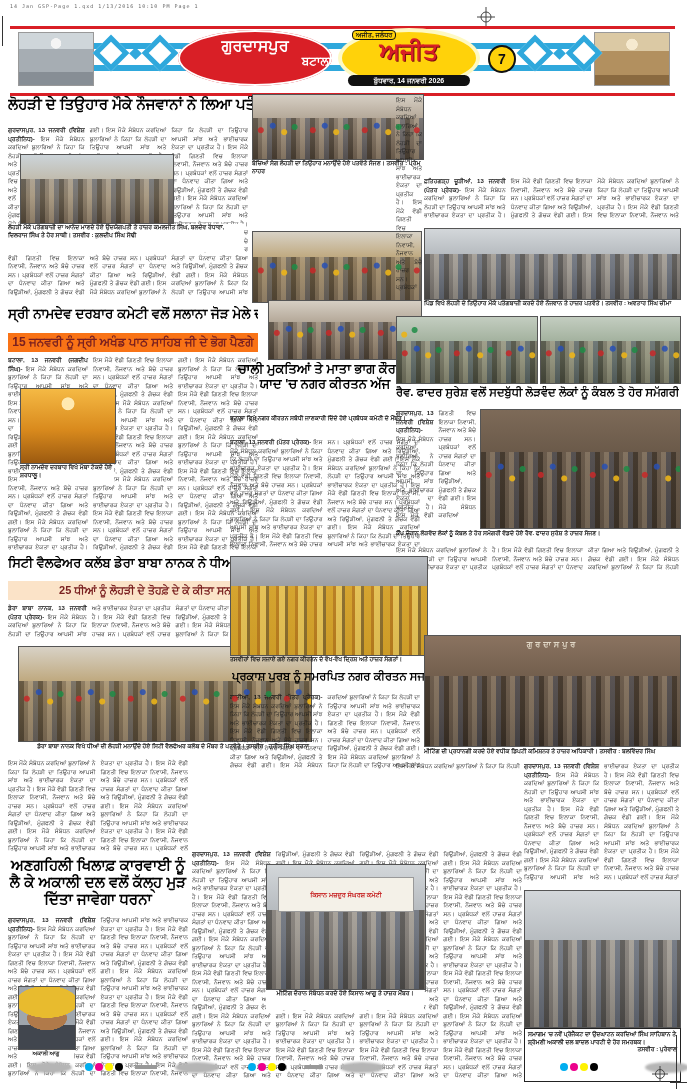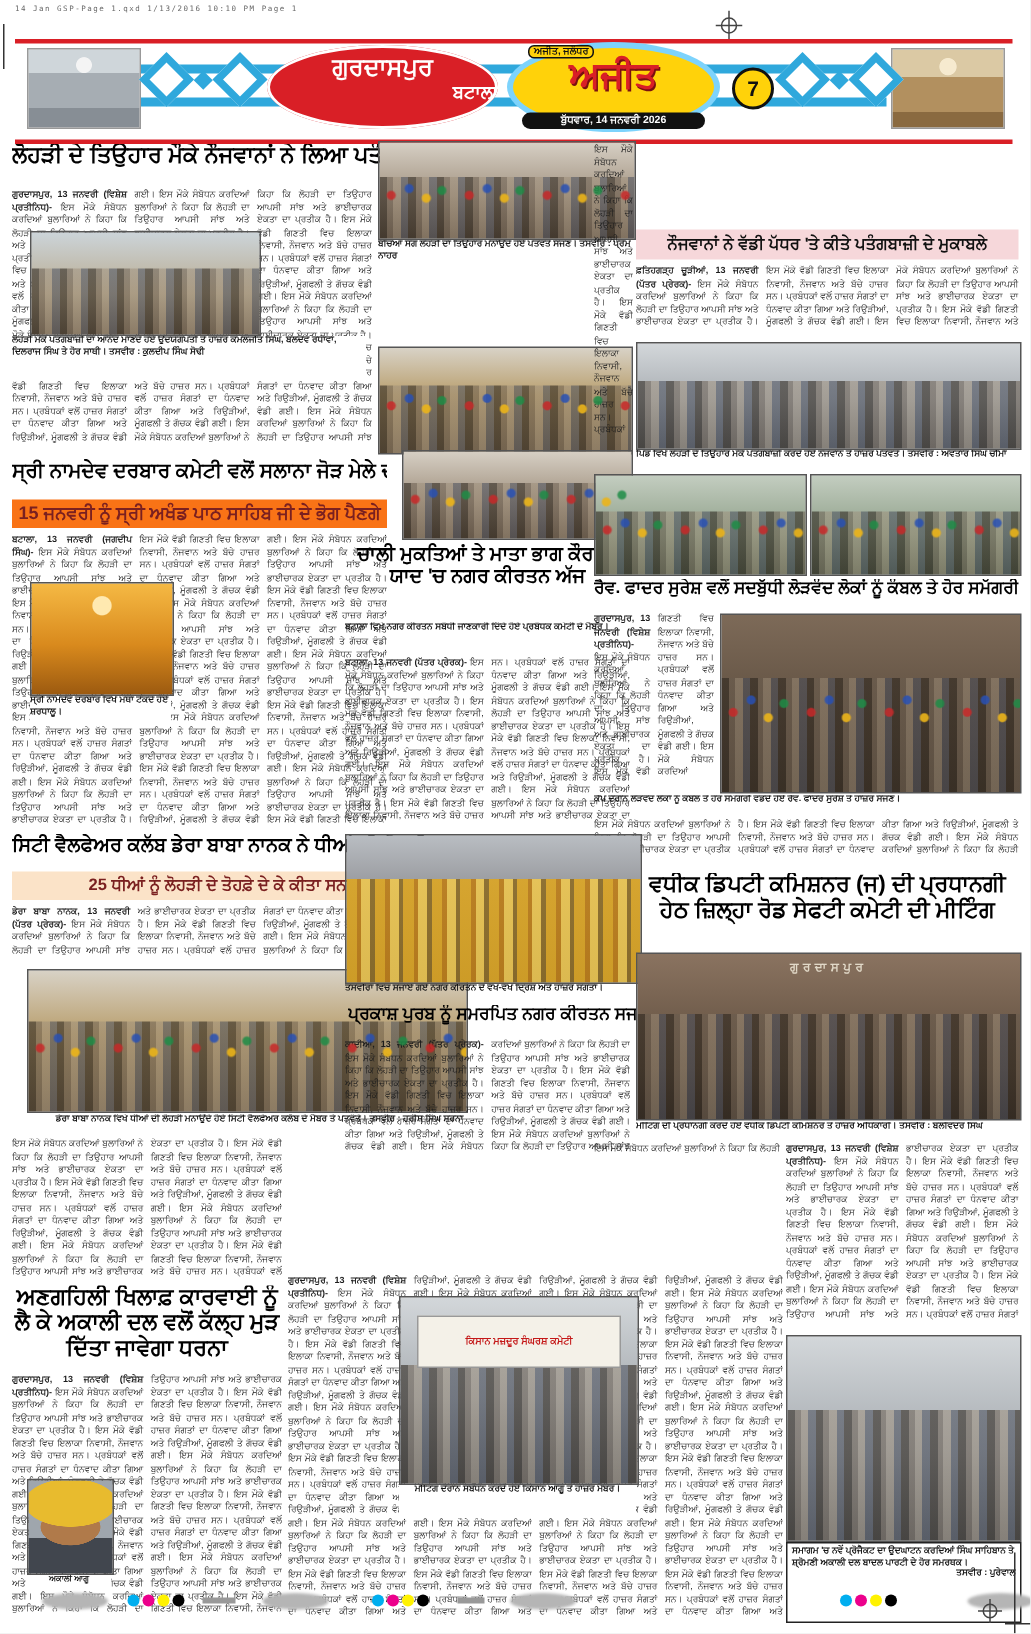--- a/index.html
+++ b/index.html
@@ -7,21 +7,21 @@
   .abs{position:absolute;}
   .slug{font-family:"DejaVu Sans Mono",monospace;font-size:5px;color:#666;letter-spacing:1px;white-space:nowrap;}
   
   #masthead{left:10px;top:26px;width:665px;height:64px;border-top:3px solid #d91f26;border-bottom:3px solid #d91f26;background:#fff;}
   .mh-bar{position:absolute;background:#2fa8dc;height:6px;left:84px;right:84px;z-index:0;}
   .dgroup{position:absolute;display:flex;gap:7px;align-items:center;z-index:1;}
   .dia{width:16px;height:16px;border:5px solid #2fa8dc;transform:rotate(45deg);background:#fff;}
   .dia-s{width:9px;height:9px;background:#2fa8dc;transform:rotate(45deg);}
   .region-oval{position:absolute;left:168px;top:1px;width:154px;height:56px;background:#d91f26;border-radius:50%;color:#fff;font-weight:bold;text-align:center;z-index:2;box-shadow:0 0 0 2px #fff inset;}
   .region-oval div{line-height:1.05;}
-  .ajit-oval{position:absolute;left:328px;top:-1px;width:142px;height:60px;background:#7dd3fc;border-radius:50%;z-index:2;}
+  .ajit-oval{position:absolute;left:328px;top:-1px;width:142px;height:60px;background:#fef9c3;border-radius:50%;z-index:2;}
   .ajit-inner{position:absolute;inset:4px;background:#ffd20a;border-radius:50%;overflow:hidden;}
   .ajit-tab{position:absolute;left:14px;top:2px;background:#ffd20a;border:1px solid #111;border-radius:4px;font-size:6.5px;font-weight:bold;color:#111;padding:0 3px;z-index:3;white-space:nowrap;}
   .ajit-name{position:absolute;left:0;right:0;top:9px;text-align:center;font-size:24px;font-weight:bold;color:#d91f26;text-shadow:1px 1px 0 #7a1010;z-index:3;}
   .ajit-date{position:absolute;left:10px;right:10px;bottom:2px;background:#111;border-radius:7px;color:#fff;font-size:7px;font-weight:bold;text-align:center;line-height:1.6;z-index:4;white-space:nowrap;overflow:hidden;}
   .page-circle{position:absolute;left:478px;top:16px;width:24px;height:24px;background:#ffd20a;border:2px solid #111;border-radius:50%;text-align:center;font-weight:bold;font-size:14px;line-height:24px;color:#111;z-index:2;}
   
   .ph{position:absolute;overflow:hidden;border:1px solid #555;background:#b9b2a6;}
   .crowd::after{content:"";position:absolute;left:0;right:0;bottom:0;top:36%;background:repeating-linear-gradient(90deg,rgba(45,38,30,.6) 0 5px,rgba(105,92,78,.55) 5px 9px,rgba(155,140,120,.5) 9px 14px,rgba(70,75,88,.55) 14px 19px);}
   .spots::before{content:"";position:absolute;inset:0;z-index:1;background:radial-gradient(circle at 15% 55%,rgba(200,40,40,.85) 2.5px,transparent 3.5px),radial-gradient(circle at 38% 48%,rgba(40,80,180,.85) 2.5px,transparent 3.5px),radial-gradient(circle at 60% 58%,rgba(235,180,25,.9) 2.5px,transparent 3.5px),radial-gradient(circle at 80% 50%,rgba(30,140,70,.85) 2.5px,transparent 3.5px);background-size:52px 100%;}
   .sky{background:linear-gradient(180deg,#ccd4d9,#b9ab90 60%,#7a6a55);}
@@ -103,21 +103,20 @@
 
   <div class="abs headline hl1" style="left:8px;top:96px;width:330px;height:25px;font-size:15px;">ਲੋਹੜੀ ਦੇ ਤਿਉਹਾਰ ਮੌਕੇ ਨੌਜਵਾਨਾਂ ਨੇ ਲਿਆ ਪਤੰਗਬਾਜ਼ੀ ਦਾ ਅਨੰਦ</div>
   <div class="abs cols" style="left:8px;top:126px;width:240px;height:176px;column-count:3;"><b class="dl">ਗੁਰਦਾਸਪੁਰ, 13 ਜਨਵਰੀ (ਵਿਸ਼ੇਸ਼ ਪ੍ਰਤੀਨਿਧ)-</b> <span>ਇਸ ਮੌਕੇ ਸੰਬੋਧਨ ਕਰਦਿਆਂ ਬੁਲਾਰਿਆਂ ਨੇ ਕਿਹਾ ਕਿ ਲੋਹੜੀ ਦਾ ਤਿਉਹਾਰ ਆਪਸੀ ਸਾਂਝ ਅਤੇ ਭਾਈਚਾਰਕ ਏਕਤਾ ਦਾ ਪ੍ਰਤੀਕ ਹੈ। ਇਸ ਮੌਕੇ ਵੱਡੀ ਗਿਣਤੀ ਵਿਚ ਇਲਾਕਾ ਨਿਵਾਸੀ, ਨੌਜਵਾਨ ਅਤੇ ਬੱਚੇ ਹਾਜ਼ਰ ਸਨ। ਪ੍ਰਬੰਧਕਾਂ ਵਲੋਂ ਹਾਜ਼ਰ ਸੰਗਤਾਂ ਦਾ ਧੰਨਵਾਦ ਕੀਤਾ ਗਿਆ ਅਤੇ ਰਿਉੜੀਆਂ, ਮੂੰਗਫਲੀ ਤੇ ਗੱਚਕ ਵੰਡੀ ਗਈ। ਇਸ ਮੌਕੇ ਸੰਬੋਧਨ ਕਰਦਿਆਂ ਬੁਲਾਰਿਆਂ ਨੇ ਕਿਹਾ ਕਿ ਲੋਹੜੀ ਦਾ ਤਿਉਹਾਰ ਆਪਸੀ ਸਾਂਝ ਅਤੇ ਭਾਈਚਾਰਕ ਏਕਤਾ ਦਾ ਪ੍ਰਤੀਕ ਹੈ। ਇਸ ਮੌਕੇ ਵੱਡੀ ਗਿਣਤੀ ਵਿਚ ਇਲਾਕਾ ਨਿਵਾਸੀ, ਨੌਜਵਾਨ ਅਤੇ ਬੱਚੇ ਹਾਜ਼ਰ ਸਨ। ਪ੍ਰਬੰਧਕਾਂ ਵਲੋਂ ਹਾਜ਼ਰ ਸੰਗਤਾਂ ਦਾ ਧੰਨਵਾਦ ਕੀਤਾ ਗਿਆ ਅਤੇ ਰਿਉੜੀਆਂ, ਮੂੰਗਫਲੀ ਤੇ ਗੱਚਕ ਵੰਡੀ ਗਈ। ਇਸ ਮੌਕੇ ਸੰਬੋਧਨ ਕਰਦਿਆਂ ਬੁਲਾਰਿਆਂ ਨੇ ਕਿਹਾ ਕਿ ਲੋਹੜੀ ਦਾ ਤਿਉਹਾਰ ਆਪਸੀ ਸਾਂਝ ਅਤੇ ਭਾਈਚਾਰਕ ਏਕਤਾ ਦਾ ਪ੍ਰਤੀਕ ਹੈ। ਇਸ ਮੌਕੇ ਵੱਡੀ ਗਿਣਤੀ ਵਿਚ ਇਲਾਕਾ ਨਿਵਾਸੀ, ਨੌਜਵਾਨ ਅਤੇ ਬੱਚੇ ਹਾਜ਼ਰ ਸਨ। ਪ੍ਰਬੰਧਕਾਂ ਵਲੋਂ ਹਾਜ਼ਰ ਸੰਗਤਾਂ ਦਾ ਧੰਨਵਾਦ ਕੀਤਾ ਗਿਆ ਅਤੇ ਰਿਉੜੀਆਂ, ਮੂੰਗਫਲੀ ਤੇ ਗੱਚਕ ਵੰਡੀ ਗਈ। ਇਸ ਮੌਕੇ ਸੰਬੋਧਨ ਕਰਦਿਆਂ ਬੁਲਾਰਿਆਂ ਨੇ ਕਿਹਾ ਕਿ ਲੋਹੜੀ ਦਾ ਤਿਉਹਾਰ ਆਪਸੀ ਸਾਂਝ ਅਤੇ ਭਾਈਚਾਰਕ ਏਕਤਾ ਦਾ ਪ੍ਰਤੀਕ ਹੈ। ਇਸ ਮੌਕੇ ਵੱਡੀ ਗਿਣਤੀ ਵਿਚ ਇਲਾਕਾ ਨਿਵਾਸੀ, ਨੌਜਵਾਨ ਅਤੇ ਬੱਚੇ ਹਾਜ਼ਰ ਸਨ। ਪ੍ਰਬੰਧਕਾਂ ਵਲੋਂ ਹਾਜ਼ਰ ਸੰਗਤਾਂ ਦਾ ਧੰਨਵਾਦ ਕੀਤਾ ਗਿਆ ਅਤੇ ਰਿਉੜੀਆਂ, ਮੂੰਗਫਲੀ ਤੇ ਗੱਚਕ ਵੰਡੀ ਗਈ। ਇਸ ਮੌਕੇ ਸੰਬੋਧਨ ਕਰਦਿਆਂ ਬੁਲਾਰਿਆਂ ਨੇ ਕਿਹਾ ਕਿ ਲੋਹੜੀ ਦਾ ਤਿਉਹਾਰ ਆਪਸੀ ਸਾਂਝ ਅਤੇ ਭਾਈਚਾਰਕ ਏਕਤਾ ਦਾ ਪ੍ਰਤੀਕ ਹੈ। ਇਸ ਮੌਕੇ ਵੱਡੀ ਗਿਣਤੀ ਵਿਚ ਇਲਾਕਾ ਨਿਵਾਸੀ, ਨੌਜਵਾਨ ਅਤੇ ਬੱਚੇ ਹਾਜ਼ਰ ਸਨ। ਪ੍ਰਬੰਧਕਾਂ ਵਲੋਂ ਹਾਜ਼ਰ ਸੰਗਤਾਂ ਦਾ ਧੰਨਵਾਦ ਕੀਤਾ ਗਿਆ ਅਤੇ ਰਿਉੜੀਆਂ, ਮੂੰਗਫਲੀ ਤੇ ਗੱਚਕ ਵੰਡੀ ਗਈ। ਇਸ ਮੌਕੇ ਸੰਬੋਧਨ ਕਰਦਿਆਂ ਬੁਲਾਰਿਆਂ ਨੇ ਕਿਹਾ ਕਿ ਲੋਹੜੀ ਦਾ ਤਿਉਹਾਰ ਆਪਸੀ ਸਾਂਝ ਅਤੇ ਭਾਈਚਾਰਕ ਏਕਤਾ ਦਾ ਪ੍ਰਤੀਕ ਹੈ। ਇਸ ਮੌਕੇ ਵੱਡੀ ਗਿਣਤੀ ਵਿਚ ਇਲਾਕਾ ਨਿਵਾਸੀ, ਨੌਜਵਾਨ ਅਤੇ ਬੱਚੇ ਹਾਜ਼ਰ ਸਨ। ਪ੍ਰਬੰਧਕਾਂ ਵਲੋਂ ਹਾਜ਼ਰ ਸੰਗਤਾਂ ਦਾ ਧੰਨਵਾਦ ਕੀਤਾ ਗਿਆ ਅਤੇ ਰਿਉੜੀਆਂ, ਮੂੰਗਫਲੀ ਤੇ ਗੱਚਕ ਵੰਡੀ ਗਈ। ਇਸ ਮੌਕੇ ਸੰਬੋਧਨ ਕਰਦਿਆਂ ਬੁਲਾਰਿਆਂ ਨੇ ਕਿਹਾ ਕਿ ਲੋਹੜੀ ਦਾ ਤਿਉਹਾਰ ਆਪਸੀ ਸਾਂਝ ਅਤੇ ਭਾਈਚਾਰਕ ਏਕਤਾ ਦਾ ਪ੍ਰਤੀਕ ਹੈ। ਇਸ ਮੌਕੇ ਵੱਡੀ ਗਿਣਤੀ ਵਿਚ ਇਲਾਕਾ ਨਿਵਾਸੀ, ਨੌਜਵਾਨ ਅਤੇ ਬੱਚੇ ਹਾਜ਼ਰ ਸਨ। ਪ੍ਰਬੰਧਕਾਂ ਵਲੋਂ ਹਾਜ਼ਰ ਸੰਗਤਾਂ ਦਾ ਧੰਨਵਾਦ ਕੀਤਾ ਗਿਆ ਅਤੇ ਰਿਉੜੀਆਂ, ਮੂੰਗਫਲੀ ਤੇ ਗੱਚਕ ਵੰਡੀ ਗਈ। </span></div>
   <div class="ph sky crowd" style="left:20px;top:154px;width:152px;height:68px;"></div>
   <div class="abs cap mask" style="left:8px;top:224px;width:236px;height:28px;"><span>ਲੋਹੜੀ ਮੌਕੇ ਪਤੰਗਬਾਜ਼ੀ ਦਾ ਆਨੰਦ ਮਾਣਦੇ ਹੋਏ ਉਦਯੋਗਪਤੀ ਤੇ ਹਾਜ਼ਰ ਕਮਲਜੀਤ ਸਿੰਘ, ਬਲਦੇਵ ਰੰਧਾਵਾ, ਦਿਲਰਾਜ ਸਿੰਘ ਤੇ ਹੋਰ ਸਾਥੀ।</span> <span class="credit">ਤਸਵੀਰ : ਕੁਲਦੀਪ ਸਿੰਘ ਸੋਢੀ</span></div>
 
   <div class="ph colorful spots crowd" style="left:252px;top:94px;width:170px;height:64px;"></div>
   <div class="abs cap" style="left:252px;top:160px;width:170px;height:18px;"><span>ਬੱਚਿਆਂ ਸੰਗ ਲੋਹੜੀ ਦਾ ਤਿਉਹਾਰ ਮਨਾਉਂਦੇ ਹੋਏ ਪਤਵੰਤੇ ਸੱਜਣ।</span> <span class="credit">ਤਸਵੀਰ : ਪ੍ਰੇਮ ਨਾਹਰ</span></div>
   <div class="ph stage spots crowd" style="left:252px;top:231px;width:168px;height:70px;"></div>
 
-  <div class="abs sub" style="left:424px;top:153px;width:255px;height:20px;font-size:11px;line-height:20px;background:#f6d7da;color:#111;">ਨੌਜਵਾਨਾਂ ਨੇ ਵੱਡੀ ਪੱਧਰ 'ਤੇ ਕੀਤੇ ਪਤੰਗਬਾਜ਼ੀ ਦੇ ਮੁਕਾਬਲੇ</div>
   <div class="abs cols" style="left:424px;top:177px;width:255px;height:48px;column-count:3;"><b class="dl">ਫ਼ਤਿਹਗੜ੍ਹ ਚੂੜੀਆਂ, 13 ਜਨਵਰੀ (ਪੱਤਰ ਪ੍ਰੇਰਕ)-</b> <span>ਇਸ ਮੌਕੇ ਸੰਬੋਧਨ ਕਰਦਿਆਂ ਬੁਲਾਰਿਆਂ ਨੇ ਕਿਹਾ ਕਿ ਲੋਹੜੀ ਦਾ ਤਿਉਹਾਰ ਆਪਸੀ ਸਾਂਝ ਅਤੇ ਭਾਈਚਾਰਕ ਏਕਤਾ ਦਾ ਪ੍ਰਤੀਕ ਹੈ। ਇਸ ਮੌਕੇ ਵੱਡੀ ਗਿਣਤੀ ਵਿਚ ਇਲਾਕਾ ਨਿਵਾਸੀ, ਨੌਜਵਾਨ ਅਤੇ ਬੱਚੇ ਹਾਜ਼ਰ ਸਨ। ਪ੍ਰਬੰਧਕਾਂ ਵਲੋਂ ਹਾਜ਼ਰ ਸੰਗਤਾਂ ਦਾ ਧੰਨਵਾਦ ਕੀਤਾ ਗਿਆ ਅਤੇ ਰਿਉੜੀਆਂ, ਮੂੰਗਫਲੀ ਤੇ ਗੱਚਕ ਵੰਡੀ ਗਈ। ਇਸ ਮੌਕੇ ਸੰਬੋਧਨ ਕਰਦਿਆਂ ਬੁਲਾਰਿਆਂ ਨੇ ਕਿਹਾ ਕਿ ਲੋਹੜੀ ਦਾ ਤਿਉਹਾਰ ਆਪਸੀ ਸਾਂਝ ਅਤੇ ਭਾਈਚਾਰਕ ਏਕਤਾ ਦਾ ਪ੍ਰਤੀਕ ਹੈ। ਇਸ ਮੌਕੇ ਵੱਡੀ ਗਿਣਤੀ ਵਿਚ ਇਲਾਕਾ ਨਿਵਾਸੀ, ਨੌਜਵਾਨ ਅਤੇ ਬੱਚੇ ਹਾਜ਼ਰ ਸਨ। ਪ੍ਰਬੰਧਕਾਂ ਵਲੋਂ ਹਾਜ਼ਰ ਸੰਗਤਾਂ ਦਾ ਧੰਨਵਾਦ ਕੀਤਾ ਗਿਆ ਅਤੇ ਰਿਉੜੀਆਂ, ਮੂੰਗਫਲੀ ਤੇ ਗੱਚਕ ਵੰਡੀ ਗਈ। ਇਸ ਮੌਕੇ ਸੰਬੋਧਨ ਕਰਦਿਆਂ ਬੁਲਾਰਿਆਂ ਨੇ ਕਿਹਾ ਕਿ ਲੋਹੜੀ ਦਾ ਤਿਉਹਾਰ ਆਪਸੀ ਸਾਂਝ ਅਤੇ ਭਾਈਚਾਰਕ ਏਕਤਾ ਦਾ ਪ੍ਰਤੀਕ ਹੈ। ਇਸ ਮੌਕੇ ਵੱਡੀ ਗਿਣਤੀ ਵਿਚ ਇਲਾਕਾ ਨਿਵਾਸੀ, ਨੌਜਵਾਨ ਅਤੇ ਬੱਚੇ ਹਾਜ਼ਰ ਸਨ। ਪ੍ਰਬੰਧਕਾਂ ਵਲੋਂ ਹਾਜ਼ਰ ਸੰਗਤਾਂ ਦਾ ਧੰਨਵਾਦ ਕੀਤਾ ਗਿਆ ਅਤੇ ਰਿਉੜੀਆਂ, ਮੂੰਗਫਲੀ ਤੇ ਗੱਚਕ ਵੰਡੀ ਗਈ। </span></div>
   <div class="abs cols" style="left:396px;top:96px;width:26px;height:200px;column-count:1;"><span>ਇਸ ਮੌਕੇ ਸੰਬੋਧਨ ਕਰਦਿਆਂ ਬੁਲਾਰਿਆਂ ਨੇ ਕਿਹਾ ਕਿ ਲੋਹੜੀ ਦਾ ਤਿਉਹਾਰ ਆਪਸੀ ਸਾਂਝ ਅਤੇ ਭਾਈਚਾਰਕ ਏਕਤਾ ਦਾ ਪ੍ਰਤੀਕ ਹੈ। ਇਸ ਮੌਕੇ ਵੱਡੀ ਗਿਣਤੀ ਵਿਚ ਇਲਾਕਾ ਨਿਵਾਸੀ, ਨੌਜਵਾਨ ਅਤੇ ਬੱਚੇ ਹਾਜ਼ਰ ਸਨ। ਪ੍ਰਬੰਧਕਾਂ ਵਲੋਂ ਹਾਜ਼ਰ ਸੰਗਤਾਂ ਦਾ ਧੰਨਵਾਦ ਕੀਤਾ ਗਿਆ ਅਤੇ ਰਿਉੜੀਆਂ, ਮੂੰਗਫਲੀ ਤੇ ਗੱਚਕ ਵੰਡੀ ਗਈ। ਇਸ ਮੌਕੇ ਸੰਬੋਧਨ ਕਰਦਿਆਂ ਬੁਲਾਰਿਆਂ ਨੇ ਕਿਹਾ ਕਿ ਲੋਹੜੀ ਦਾ ਤਿਉਹਾਰ ਆਪਸੀ ਸਾਂਝ ਅਤੇ ਭਾਈਚਾਰਕ ਏਕਤਾ ਦਾ ਪ੍ਰਤੀਕ ਹੈ। ਇਸ ਮੌਕੇ ਵੱਡੀ ਗਿਣਤੀ ਵਿਚ ਇਲਾਕਾ ਨਿਵਾਸੀ, ਨੌਜਵਾਨ ਅਤੇ ਬੱਚੇ ਹਾਜ਼ਰ ਸਨ। ਪ੍ਰਬੰਧਕਾਂ ਵਲੋਂ ਹਾਜ਼ਰ ਸੰਗਤਾਂ ਦਾ ਧੰਨਵਾਦ ਕੀਤਾ ਗਿਆ ਅਤੇ ਰਿਉੜੀਆਂ, ਮੂੰਗਫਲੀ ਤੇ ਗੱਚਕ ਵੰਡੀ ਗਈ। </span></div>
   <div class="ph graysky crowd" style="left:424px;top:228px;width:255px;height:70px;"></div>
   <div class="abs cap" style="left:424px;top:300px;width:255px;height:13px;"><span>ਪਿੰਡ ਵਿਖੇ ਲੋਹੜੀ ਦੇ ਤਿਉਹਾਰ ਮੌਕੇ ਪਤੰਗਬਾਜ਼ੀ ਕਰਦੇ ਹੋਏ ਨੌਜਵਾਨ ਤੇ ਹਾਜ਼ਰ ਪਤਵੰਤੇ।</span> <span class="credit">ਤਸਵੀਰ : ਅਵਤਾਰ ਸਿੰਘ ਚੀਮਾ</span></div>
 
   <div class="abs headline hl1" style="left:8px;top:306px;width:250px;height:24px;font-size:13.5px;">ਸ੍ਰੀ ਨਾਮਦੇਵ ਦਰਬਾਰ ਕਮੇਟੀ ਵਲੋਂ ਸਲਾਨਾ ਜੋੜ ਮੇਲੇ ਦੀ ਸ਼ੁਰੂਆਤ</div>
   <div class="abs sub" style="left:8px;top:333px;width:250px;height:19px;font-size:12px;line-height:19px;background:#f97316;color:#7a2020;">15 ਜਨਵਰੀ ਨੂੰ ਸ੍ਰੀ ਅਖੰਡ ਪਾਠ ਸਾਹਿਬ ਜੀ ਦੇ ਭੋਗ ਪੈਣਗੇ</div>
   <div class="abs cols" style="left:8px;top:356px;width:250px;height:196px;column-count:3;"><b class="dl">ਬਟਾਲਾ, 13 ਜਨਵਰੀ (ਜਗਦੀਪ ਸਿੰਘ)-</b> <span>ਇਸ ਮੌਕੇ ਸੰਬੋਧਨ ਕਰਦਿਆਂ ਬੁਲਾਰਿਆਂ ਨੇ ਕਿਹਾ ਕਿ ਲੋਹੜੀ ਦਾ ਤਿਉਹਾਰ ਆਪਸੀ ਸਾਂਝ ਅਤੇ ਭਾਈਚਾਰਕ ਏਕਤਾ ਦਾ ਪ੍ਰਤੀਕ ਹੈ। ਇਸ ਮੌਕੇ ਵੱਡੀ ਗਿਣਤੀ ਵਿਚ ਇਲਾਕਾ ਨਿਵਾਸੀ, ਨੌਜਵਾਨ ਅਤੇ ਬੱਚੇ ਹਾਜ਼ਰ ਸਨ। ਪ੍ਰਬੰਧਕਾਂ ਵਲੋਂ ਹਾਜ਼ਰ ਸੰਗਤਾਂ ਦਾ ਧੰਨਵਾਦ ਕੀਤਾ ਗਿਆ ਅਤੇ ਰਿਉੜੀਆਂ, ਮੂੰਗਫਲੀ ਤੇ ਗੱਚਕ ਵੰਡੀ ਗਈ। ਇਸ ਮੌਕੇ ਸੰਬੋਧਨ ਕਰਦਿਆਂ ਬੁਲਾਰਿਆਂ ਨੇ ਕਿਹਾ ਕਿ ਲੋਹੜੀ ਦਾ ਤਿਉਹਾਰ ਆਪਸੀ ਸਾਂਝ ਅਤੇ ਭਾਈਚਾਰਕ ਏਕਤਾ ਦਾ ਪ੍ਰਤੀਕ ਹੈ। ਇਸ ਮੌਕੇ ਵੱਡੀ ਗਿਣਤੀ ਵਿਚ ਇਲਾਕਾ ਨਿਵਾਸੀ, ਨੌਜਵਾਨ ਅਤੇ ਬੱਚੇ ਹਾਜ਼ਰ ਸਨ। ਪ੍ਰਬੰਧਕਾਂ ਵਲੋਂ ਹਾਜ਼ਰ ਸੰਗਤਾਂ ਦਾ ਧੰਨਵਾਦ ਕੀਤਾ ਗਿਆ ਅਤੇ ਰਿਉੜੀਆਂ, ਮੂੰਗਫਲੀ ਤੇ ਗੱਚਕ ਵੰਡੀ ਗਈ। ਇਸ ਮੌਕੇ ਸੰਬੋਧਨ ਕਰਦਿਆਂ ਬੁਲਾਰਿਆਂ ਨੇ ਕਿਹਾ ਕਿ ਲੋਹੜੀ ਦਾ ਤਿਉਹਾਰ ਆਪਸੀ ਸਾਂਝ ਅਤੇ ਭਾਈਚਾਰਕ ਏਕਤਾ ਦਾ ਪ੍ਰਤੀਕ ਹੈ। ਇਸ ਮੌਕੇ ਵੱਡੀ ਗਿਣਤੀ ਵਿਚ ਇਲਾਕਾ ਨਿਵਾਸੀ, ਨੌਜਵਾਨ ਅਤੇ ਬੱਚੇ ਹਾਜ਼ਰ ਸਨ। ਪ੍ਰਬੰਧਕਾਂ ਵਲੋਂ ਹਾਜ਼ਰ ਸੰਗਤਾਂ ਦਾ ਧੰਨਵਾਦ ਕੀਤਾ ਗਿਆ ਅਤੇ ਰਿਉੜੀਆਂ, ਮੂੰਗਫਲੀ ਤੇ ਗੱਚਕ ਵੰਡੀ ਗਈ। ਇਸ ਮੌਕੇ ਸੰਬੋਧਨ ਕਰਦਿਆਂ ਬੁਲਾਰਿਆਂ ਨੇ ਕਿਹਾ ਕਿ ਲੋਹੜੀ ਦਾ ਤਿਉਹਾਰ ਆਪਸੀ ਸਾਂਝ ਅਤੇ ਭਾਈਚਾਰਕ ਏਕਤਾ ਦਾ ਪ੍ਰਤੀਕ ਹੈ। ਇਸ ਮੌਕੇ ਵੱਡੀ ਗਿਣਤੀ ਵਿਚ ਇਲਾਕਾ ਨਿਵਾਸੀ, ਨੌਜਵਾਨ ਅਤੇ ਬੱਚੇ ਹਾਜ਼ਰ ਸਨ। ਪ੍ਰਬੰਧਕਾਂ ਵਲੋਂ ਹਾਜ਼ਰ ਸੰਗਤਾਂ ਦਾ ਧੰਨਵਾਦ ਕੀਤਾ ਗਿਆ ਅਤੇ ਰਿਉੜੀਆਂ, ਮੂੰਗਫਲੀ ਤੇ ਗੱਚਕ ਵੰਡੀ ਗਈ। ਇਸ ਮੌਕੇ ਸੰਬੋਧਨ ਕਰਦਿਆਂ ਬੁਲਾਰਿਆਂ ਨੇ ਕਿਹਾ ਕਿ ਲੋਹੜੀ ਦਾ ਤਿਉਹਾਰ ਆਪਸੀ ਸਾਂਝ ਅਤੇ ਭਾਈਚਾਰਕ ਏਕਤਾ ਦਾ ਪ੍ਰਤੀਕ ਹੈ। ਇਸ ਮੌਕੇ ਵੱਡੀ ਗਿਣਤੀ ਵਿਚ ਇਲਾਕਾ ਨਿਵਾਸੀ, ਨੌਜਵਾਨ ਅਤੇ ਬੱਚੇ ਹਾਜ਼ਰ ਸਨ। ਪ੍ਰਬੰਧਕਾਂ ਵਲੋਂ ਹਾਜ਼ਰ ਸੰਗਤਾਂ ਦਾ ਧੰਨਵਾਦ ਕੀਤਾ ਗਿਆ ਅਤੇ ਰਿਉੜੀਆਂ, ਮੂੰਗਫਲੀ ਤੇ ਗੱਚਕ ਵੰਡੀ ਗਈ। ਇਸ ਮੌਕੇ ਸੰਬੋਧਨ ਕਰਦਿਆਂ ਬੁਲਾਰਿਆਂ ਨੇ ਕਿਹਾ ਕਿ ਲੋਹੜੀ ਦਾ ਤਿਉਹਾਰ ਆਪਸੀ ਸਾਂਝ ਅਤੇ ਭਾਈਚਾਰਕ ਏਕਤਾ ਦਾ ਪ੍ਰਤੀਕ ਹੈ। ਇਸ ਮੌਕੇ ਵੱਡੀ ਗਿਣਤੀ ਵਿਚ ਇਲਾਕਾ ਨਿਵਾਸੀ, ਨੌਜਵਾਨ ਅਤੇ ਬੱਚੇ ਹਾਜ਼ਰ ਸਨ। ਪ੍ਰਬੰਧਕਾਂ ਵਲੋਂ ਹਾਜ਼ਰ ਸੰਗਤਾਂ ਦਾ ਧੰਨਵਾਦ ਕੀਤਾ ਗਿਆ ਅਤੇ ਰਿਉੜੀਆਂ, ਮੂੰਗਫਲੀ ਤੇ ਗੱਚਕ ਵੰਡੀ ਗਈ। ਇਸ ਮੌਕੇ ਸੰਬੋਧਨ ਕਰਦਿਆਂ ਬੁਲਾਰਿਆਂ ਨੇ ਕਿਹਾ ਕਿ ਲੋਹੜੀ ਦਾ ਤਿਉਹਾਰ ਆਪਸੀ ਸਾਂਝ ਅਤੇ ਭਾਈਚਾਰਕ ਏਕਤਾ ਦਾ ਪ੍ਰਤੀਕ ਹੈ। ਇਸ ਮੌਕੇ ਵੱਡੀ ਗਿਣਤੀ ਵਿਚ ਇਲਾਕਾ ਨਿਵਾਸੀ, ਨੌਜਵਾਨ ਅਤੇ ਬੱਚੇ ਹਾਜ਼ਰ ਸਨ। ਪ੍ਰਬੰਧਕਾਂ ਵਲੋਂ ਹਾਜ਼ਰ ਸੰਗਤਾਂ ਦਾ ਧੰਨਵਾਦ ਕੀਤਾ ਗਿਆ ਅਤੇ ਰਿਉੜੀਆਂ, ਮੂੰਗਫਲੀ ਤੇ ਗੱਚਕ ਵੰਡੀ ਗਈ। ਇਸ ਮੌਕੇ ਸੰਬੋਧਨ ਕਰਦਿਆਂ ਬੁਲਾਰਿਆਂ ਨੇ ਕਿਹਾ ਕਿ ਲੋਹੜੀ ਦਾ ਤਿਉਹਾਰ ਆਪਸੀ ਸਾਂਝ ਅਤੇ ਭਾਈਚਾਰਕ ਏਕਤਾ ਦਾ ਪ੍ਰਤੀਕ ਹੈ। ਇਸ ਮੌਕੇ ਵੱਡੀ ਗਿਣਤੀ ਵਿਚ ਇਲਾਕਾ ਨਿਵਾਸੀ, ਨੌਜਵਾਨ ਅਤੇ ਬੱਚੇ ਹਾਜ਼ਰ ਸਨ। ਪ੍ਰਬੰਧਕਾਂ ਵਲੋਂ ਹਾਜ਼ਰ ਸੰਗਤਾਂ ਦਾ ਧੰਨਵਾਦ ਕੀਤਾ ਗਿਆ ਅਤੇ ਰਿਉੜੀਆਂ, ਮੂੰਗਫਲੀ ਤੇ ਗੱਚਕ ਵੰਡੀ ਗਈ। </span></div>
   <div class="ph temple-or" style="left:20px;top:388px;width:94px;height:74px;"></div>
   <div class="abs cap mask" style="left:20px;top:464px;width:94px;height:20px;">ਸ੍ਰੀ ਨਾਮਦੇਵ ਦਰਬਾਰ ਵਿਖੇ ਮੱਥਾ ਟੇਕਦੇ ਹੋਏ ਸ਼ਰਧਾਲੂ।</div>
@@ -140,21 +139,20 @@
   <div class="abs cols" style="left:8px;top:604px;width:330px;height:40px;column-count:4;"><b class="dl">ਡੇਰਾ ਬਾਬਾ ਨਾਨਕ, 13 ਜਨਵਰੀ (ਪੱਤਰ ਪ੍ਰੇਰਕ)-</b> <span>ਇਸ ਮੌਕੇ ਸੰਬੋਧਨ ਕਰਦਿਆਂ ਬੁਲਾਰਿਆਂ ਨੇ ਕਿਹਾ ਕਿ ਲੋਹੜੀ ਦਾ ਤਿਉਹਾਰ ਆਪਸੀ ਸਾਂਝ ਅਤੇ ਭਾਈਚਾਰਕ ਏਕਤਾ ਦਾ ਪ੍ਰਤੀਕ ਹੈ। ਇਸ ਮੌਕੇ ਵੱਡੀ ਗਿਣਤੀ ਵਿਚ ਇਲਾਕਾ ਨਿਵਾਸੀ, ਨੌਜਵਾਨ ਅਤੇ ਬੱਚੇ ਹਾਜ਼ਰ ਸਨ। ਪ੍ਰਬੰਧਕਾਂ ਵਲੋਂ ਹਾਜ਼ਰ ਸੰਗਤਾਂ ਦਾ ਧੰਨਵਾਦ ਕੀਤਾ ਗਿਆ ਅਤੇ ਰਿਉੜੀਆਂ, ਮੂੰਗਫਲੀ ਤੇ ਗੱਚਕ ਵੰਡੀ ਗਈ। ਇਸ ਮੌਕੇ ਸੰਬੋਧਨ ਕਰਦਿਆਂ ਬੁਲਾਰਿਆਂ ਨੇ ਕਿਹਾ ਕਿ ਲੋਹੜੀ ਦਾ ਤਿਉਹਾਰ ਆਪਸੀ ਸਾਂਝ ਅਤੇ ਭਾਈਚਾਰਕ ਏਕਤਾ ਦਾ ਪ੍ਰਤੀਕ ਹੈ। ਇਸ ਮੌਕੇ ਵੱਡੀ ਗਿਣਤੀ ਵਿਚ ਇਲਾਕਾ ਨਿਵਾਸੀ, ਨੌਜਵਾਨ ਅਤੇ ਬੱਚੇ ਹਾਜ਼ਰ ਸਨ। ਪ੍ਰਬੰਧਕਾਂ ਵਲੋਂ ਹਾਜ਼ਰ ਸੰਗਤਾਂ ਦਾ ਧੰਨਵਾਦ ਕੀਤਾ ਗਿਆ ਅਤੇ ਰਿਉੜੀਆਂ, ਮੂੰਗਫਲੀ ਤੇ ਗੱਚਕ ਵੰਡੀ ਗਈ। </span></div>
   <div class="ph stage spots crowd" style="left:18px;top:646px;width:292px;height:94px;"></div>
   <div class="abs cap ctr" style="left:8px;top:743px;width:330px;height:13px;"><span>ਡੇਰਾ ਬਾਬਾ ਨਾਨਕ ਵਿਖੇ ਧੀਆਂ ਦੀ ਲੋਹੜੀ ਮਨਾਉਂਦੇ ਹੋਏ ਸਿਟੀ ਵੈਲਫੇਅਰ ਕਲੱਬ ਦੇ ਮੈਂਬਰ ਤੇ ਪਤਵੰਤੇ।</span> <span class="credit">ਤਸਵੀਰ : ਹਰੀਸ਼ ਸਿੰਘ ਸਰਨਾ</span></div>
   <div class="abs cols" style="left:8px;top:759px;width:180px;height:98px;column-count:2;"><span>ਇਸ ਮੌਕੇ ਸੰਬੋਧਨ ਕਰਦਿਆਂ ਬੁਲਾਰਿਆਂ ਨੇ ਕਿਹਾ ਕਿ ਲੋਹੜੀ ਦਾ ਤਿਉਹਾਰ ਆਪਸੀ ਸਾਂਝ ਅਤੇ ਭਾਈਚਾਰਕ ਏਕਤਾ ਦਾ ਪ੍ਰਤੀਕ ਹੈ। ਇਸ ਮੌਕੇ ਵੱਡੀ ਗਿਣਤੀ ਵਿਚ ਇਲਾਕਾ ਨਿਵਾਸੀ, ਨੌਜਵਾਨ ਅਤੇ ਬੱਚੇ ਹਾਜ਼ਰ ਸਨ। ਪ੍ਰਬੰਧਕਾਂ ਵਲੋਂ ਹਾਜ਼ਰ ਸੰਗਤਾਂ ਦਾ ਧੰਨਵਾਦ ਕੀਤਾ ਗਿਆ ਅਤੇ ਰਿਉੜੀਆਂ, ਮੂੰਗਫਲੀ ਤੇ ਗੱਚਕ ਵੰਡੀ ਗਈ। ਇਸ ਮੌਕੇ ਸੰਬੋਧਨ ਕਰਦਿਆਂ ਬੁਲਾਰਿਆਂ ਨੇ ਕਿਹਾ ਕਿ ਲੋਹੜੀ ਦਾ ਤਿਉਹਾਰ ਆਪਸੀ ਸਾਂਝ ਅਤੇ ਭਾਈਚਾਰਕ ਏਕਤਾ ਦਾ ਪ੍ਰਤੀਕ ਹੈ। ਇਸ ਮੌਕੇ ਵੱਡੀ ਗਿਣਤੀ ਵਿਚ ਇਲਾਕਾ ਨਿਵਾਸੀ, ਨੌਜਵਾਨ ਅਤੇ ਬੱਚੇ ਹਾਜ਼ਰ ਸਨ। ਪ੍ਰਬੰਧਕਾਂ ਵਲੋਂ ਹਾਜ਼ਰ ਸੰਗਤਾਂ ਦਾ ਧੰਨਵਾਦ ਕੀਤਾ ਗਿਆ ਅਤੇ ਰਿਉੜੀਆਂ, ਮੂੰਗਫਲੀ ਤੇ ਗੱਚਕ ਵੰਡੀ ਗਈ। ਇਸ ਮੌਕੇ ਸੰਬੋਧਨ ਕਰਦਿਆਂ ਬੁਲਾਰਿਆਂ ਨੇ ਕਿਹਾ ਕਿ ਲੋਹੜੀ ਦਾ ਤਿਉਹਾਰ ਆਪਸੀ ਸਾਂਝ ਅਤੇ ਭਾਈਚਾਰਕ ਏਕਤਾ ਦਾ ਪ੍ਰਤੀਕ ਹੈ। ਇਸ ਮੌਕੇ ਵੱਡੀ ਗਿਣਤੀ ਵਿਚ ਇਲਾਕਾ ਨਿਵਾਸੀ, ਨੌਜਵਾਨ ਅਤੇ ਬੱਚੇ ਹਾਜ਼ਰ ਸਨ। ਪ੍ਰਬੰਧਕਾਂ ਵਲੋਂ ਹਾਜ਼ਰ ਸੰਗਤਾਂ ਦਾ ਧੰਨਵਾਦ ਕੀਤਾ ਗਿਆ ਅਤੇ ਰਿਉੜੀਆਂ, ਮੂੰਗਫਲੀ ਤੇ ਗੱਚਕ ਵੰਡੀ ਗਈ। ਇਸ ਮੌਕੇ ਸੰਬੋਧਨ ਕਰਦਿਆਂ ਬੁਲਾਰਿਆਂ ਨੇ ਕਿਹਾ ਕਿ ਲੋਹੜੀ ਦਾ ਤਿਉਹਾਰ ਆਪਸੀ ਸਾਂਝ ਅਤੇ ਭਾਈਚਾਰਕ ਏਕਤਾ ਦਾ ਪ੍ਰਤੀਕ ਹੈ। ਇਸ ਮੌਕੇ ਵੱਡੀ ਗਿਣਤੀ ਵਿਚ ਇਲਾਕਾ ਨਿਵਾਸੀ, ਨੌਜਵਾਨ ਅਤੇ ਬੱਚੇ ਹਾਜ਼ਰ ਸਨ। ਪ੍ਰਬੰਧਕਾਂ ਵਲੋਂ ਹਾਜ਼ਰ ਸੰਗਤਾਂ ਦਾ ਧੰਨਵਾਦ ਕੀਤਾ ਗਿਆ ਅਤੇ ਰਿਉੜੀਆਂ, ਮੂੰਗਫਲੀ ਤੇ ਗੱਚਕ ਵੰਡੀ ਗਈ। </span></div>
 
   <div class="ph saffron" style="left:230px;top:556px;width:196px;height:98px;"></div>
   <div class="abs cap" style="left:230px;top:656px;width:196px;height:12px;">ਤਸਵੀਰਾਂ ਵਿਚ ਸਜਾਏ ਗਏ ਨਗਰ ਕੀਰਤਨ ਦੇ ਵੱਖ-ਵੱਖ ਦ੍ਰਿਸ਼ ਅਤੇ ਹਾਜ਼ਰ ਸੰਗਤਾਂ।</div>
   <div class="abs headline hl1 ctr" style="left:232px;top:670px;width:192px;height:20px;font-size:11.5px;">ਪ੍ਰਕਾਸ਼ ਪੁਰਬ ਨੂੰ ਸਮਰਪਿਤ ਨਗਰ ਕੀਰਤਨ ਸਜਾਇਆ</div>
   <div class="abs cols" style="left:230px;top:693px;width:190px;height:82px;column-count:2;"><b class="dl">ਕਾਦੀਆਂ, 13 ਜਨਵਰੀ (ਪੱਤਰ ਪ੍ਰੇਰਕ)-</b> <span>ਇਸ ਮੌਕੇ ਸੰਬੋਧਨ ਕਰਦਿਆਂ ਬੁਲਾਰਿਆਂ ਨੇ ਕਿਹਾ ਕਿ ਲੋਹੜੀ ਦਾ ਤਿਉਹਾਰ ਆਪਸੀ ਸਾਂਝ ਅਤੇ ਭਾਈਚਾਰਕ ਏਕਤਾ ਦਾ ਪ੍ਰਤੀਕ ਹੈ। ਇਸ ਮੌਕੇ ਵੱਡੀ ਗਿਣਤੀ ਵਿਚ ਇਲਾਕਾ ਨਿਵਾਸੀ, ਨੌਜਵਾਨ ਅਤੇ ਬੱਚੇ ਹਾਜ਼ਰ ਸਨ। ਪ੍ਰਬੰਧਕਾਂ ਵਲੋਂ ਹਾਜ਼ਰ ਸੰਗਤਾਂ ਦਾ ਧੰਨਵਾਦ ਕੀਤਾ ਗਿਆ ਅਤੇ ਰਿਉੜੀਆਂ, ਮੂੰਗਫਲੀ ਤੇ ਗੱਚਕ ਵੰਡੀ ਗਈ। ਇਸ ਮੌਕੇ ਸੰਬੋਧਨ ਕਰਦਿਆਂ ਬੁਲਾਰਿਆਂ ਨੇ ਕਿਹਾ ਕਿ ਲੋਹੜੀ ਦਾ ਤਿਉਹਾਰ ਆਪਸੀ ਸਾਂਝ ਅਤੇ ਭਾਈਚਾਰਕ ਏਕਤਾ ਦਾ ਪ੍ਰਤੀਕ ਹੈ। ਇਸ ਮੌਕੇ ਵੱਡੀ ਗਿਣਤੀ ਵਿਚ ਇਲਾਕਾ ਨਿਵਾਸੀ, ਨੌਜਵਾਨ ਅਤੇ ਬੱਚੇ ਹਾਜ਼ਰ ਸਨ। ਪ੍ਰਬੰਧਕਾਂ ਵਲੋਂ ਹਾਜ਼ਰ ਸੰਗਤਾਂ ਦਾ ਧੰਨਵਾਦ ਕੀਤਾ ਗਿਆ ਅਤੇ ਰਿਉੜੀਆਂ, ਮੂੰਗਫਲੀ ਤੇ ਗੱਚਕ ਵੰਡੀ ਗਈ। ਇਸ ਮੌਕੇ ਸੰਬੋਧਨ ਕਰਦਿਆਂ ਬੁਲਾਰਿਆਂ ਨੇ ਕਿਹਾ ਕਿ ਲੋਹੜੀ ਦਾ ਤਿਉਹਾਰ ਆਪਸੀ ਸਾਂਝ ਅਤੇ ਭਾਈਚਾਰਕ ਏਕਤਾ ਦਾ ਪ੍ਰਤੀਕ ਹੈ। ਇਸ ਮੌਕੇ ਵੱਡੀ ਗਿਣਤੀ ਵਿਚ ਇਲਾਕਾ ਨਿਵਾਸੀ, ਨੌਜਵਾਨ ਅਤੇ ਬੱਚੇ ਹਾਜ਼ਰ ਸਨ। ਪ੍ਰਬੰਧਕਾਂ ਵਲੋਂ ਹਾਜ਼ਰ ਸੰਗਤਾਂ ਦਾ ਧੰਨਵਾਦ ਕੀਤਾ ਗਿਆ ਅਤੇ ਰਿਉੜੀਆਂ, ਮੂੰਗਫਲੀ ਤੇ ਗੱਚਕ ਵੰਡੀ ਗਈ। </span></div>
 
-  <div class="abs headline ctr" style="left:424px;top:582px;width:255px;height:50px;font-size:15px;">ਵਧੀਕ ਡਿਪਟੀ ਕਮਿਸ਼ਨਰ (ਜ) ਦੀ ਪ੍ਰਧਾਨਗੀ ਹੇਠ ਜ਼ਿਲ੍ਹਾ ਰੋਡ ਸੇਫਟੀ ਕਮੇਟੀ ਦੀ ਮੀਟਿੰਗ</div>
   <div class="ph meeting crowd" style="left:424px;top:635px;width:255px;height:110px;">
     <div class="wall-text">ਗੁਰਦਾਸਪੁਰ</div>
   </div>
   <div class="abs cap" style="left:424px;top:748px;width:255px;height:13px;"><span>ਮੀਟਿੰਗ ਦੀ ਪ੍ਰਧਾਨਗੀ ਕਰਦੇ ਹੋਏ ਵਧੀਕ ਡਿਪਟੀ ਕਮਿਸ਼ਨਰ ਤੇ ਹਾਜ਼ਰ ਅਧਿਕਾਰੀ।</span> <span class="credit">ਤਸਵੀਰ : ਬਲਵਿੰਦਰ ਸਿੰਘ</span></div>
   <div class="abs cols" style="left:396px;top:762px;width:124px;height:13px;column-count:1;"><span>ਇਸ ਮੌਕੇ ਸੰਬੋਧਨ ਕਰਦਿਆਂ ਬੁਲਾਰਿਆਂ ਨੇ ਕਿਹਾ ਕਿ ਲੋਹੜੀ ਦਾ ਤਿਉਹਾਰ ਆਪਸੀ ਸਾਂਝ ਅਤੇ ਭਾਈਚਾਰਕ ਏਕਤਾ ਦਾ ਪ੍ਰਤੀਕ ਹੈ। ਇਸ ਮੌਕੇ ਵੱਡੀ ਗਿਣਤੀ ਵਿਚ ਇਲਾਕਾ ਨਿਵਾਸੀ, ਨੌਜਵਾਨ ਅਤੇ ਬੱਚੇ ਹਾਜ਼ਰ ਸਨ। ਪ੍ਰਬੰਧਕਾਂ ਵਲੋਂ ਹਾਜ਼ਰ ਸੰਗਤਾਂ ਦਾ ਧੰਨਵਾਦ ਕੀਤਾ ਗਿਆ ਅਤੇ ਰਿਉੜੀਆਂ, ਮੂੰਗਫਲੀ ਤੇ ਗੱਚਕ ਵੰਡੀ ਗਈ। </span></div>
   <div class="abs cols" style="left:524px;top:762px;width:155px;height:126px;column-count:2;"><b class="dl">ਗੁਰਦਾਸਪੁਰ, 13 ਜਨਵਰੀ (ਵਿਸ਼ੇਸ਼ ਪ੍ਰਤੀਨਿਧ)-</b> <span>ਇਸ ਮੌਕੇ ਸੰਬੋਧਨ ਕਰਦਿਆਂ ਬੁਲਾਰਿਆਂ ਨੇ ਕਿਹਾ ਕਿ ਲੋਹੜੀ ਦਾ ਤਿਉਹਾਰ ਆਪਸੀ ਸਾਂਝ ਅਤੇ ਭਾਈਚਾਰਕ ਏਕਤਾ ਦਾ ਪ੍ਰਤੀਕ ਹੈ। ਇਸ ਮੌਕੇ ਵੱਡੀ ਗਿਣਤੀ ਵਿਚ ਇਲਾਕਾ ਨਿਵਾਸੀ, ਨੌਜਵਾਨ ਅਤੇ ਬੱਚੇ ਹਾਜ਼ਰ ਸਨ। ਪ੍ਰਬੰਧਕਾਂ ਵਲੋਂ ਹਾਜ਼ਰ ਸੰਗਤਾਂ ਦਾ ਧੰਨਵਾਦ ਕੀਤਾ ਗਿਆ ਅਤੇ ਰਿਉੜੀਆਂ, ਮੂੰਗਫਲੀ ਤੇ ਗੱਚਕ ਵੰਡੀ ਗਈ। ਇਸ ਮੌਕੇ ਸੰਬੋਧਨ ਕਰਦਿਆਂ ਬੁਲਾਰਿਆਂ ਨੇ ਕਿਹਾ ਕਿ ਲੋਹੜੀ ਦਾ ਤਿਉਹਾਰ ਆਪਸੀ ਸਾਂਝ ਅਤੇ ਭਾਈਚਾਰਕ ਏਕਤਾ ਦਾ ਪ੍ਰਤੀਕ ਹੈ। ਇਸ ਮੌਕੇ ਵੱਡੀ ਗਿਣਤੀ ਵਿਚ ਇਲਾਕਾ ਨਿਵਾਸੀ, ਨੌਜਵਾਨ ਅਤੇ ਬੱਚੇ ਹਾਜ਼ਰ ਸਨ। ਪ੍ਰਬੰਧਕਾਂ ਵਲੋਂ ਹਾਜ਼ਰ ਸੰਗਤਾਂ ਦਾ ਧੰਨਵਾਦ ਕੀਤਾ ਗਿਆ ਅਤੇ ਰਿਉੜੀਆਂ, ਮੂੰਗਫਲੀ ਤੇ ਗੱਚਕ ਵੰਡੀ ਗਈ। ਇਸ ਮੌਕੇ ਸੰਬੋਧਨ ਕਰਦਿਆਂ ਬੁਲਾਰਿਆਂ ਨੇ ਕਿਹਾ ਕਿ ਲੋਹੜੀ ਦਾ ਤਿਉਹਾਰ ਆਪਸੀ ਸਾਂਝ ਅਤੇ ਭਾਈਚਾਰਕ ਏਕਤਾ ਦਾ ਪ੍ਰਤੀਕ ਹੈ। ਇਸ ਮੌਕੇ ਵੱਡੀ ਗਿਣਤੀ ਵਿਚ ਇਲਾਕਾ ਨਿਵਾਸੀ, ਨੌਜਵਾਨ ਅਤੇ ਬੱਚੇ ਹਾਜ਼ਰ ਸਨ। ਪ੍ਰਬੰਧਕਾਂ ਵਲੋਂ ਹਾਜ਼ਰ ਸੰਗਤਾਂ ਦਾ ਧੰਨਵਾਦ ਕੀਤਾ ਗਿਆ ਅਤੇ ਰਿਉੜੀਆਂ, ਮੂੰਗਫਲੀ ਤੇ ਗੱਚਕ ਵੰਡੀ ਗਈ। ਇਸ ਮੌਕੇ ਸੰਬੋਧਨ ਕਰਦਿਆਂ ਬੁਲਾਰਿਆਂ ਨੇ ਕਿਹਾ ਕਿ ਲੋਹੜੀ ਦਾ ਤਿਉਹਾਰ ਆਪਸੀ ਸਾਂਝ ਅਤੇ ਭਾਈਚਾਰਕ ਏਕਤਾ ਦਾ ਪ੍ਰਤੀਕ ਹੈ। ਇਸ ਮੌਕੇ ਵੱਡੀ ਗਿਣਤੀ ਵਿਚ ਇਲਾਕਾ ਨਿਵਾਸੀ, ਨੌਜਵਾਨ ਅਤੇ ਬੱਚੇ ਹਾਜ਼ਰ ਸਨ। ਪ੍ਰਬੰਧਕਾਂ ਵਲੋਂ ਹਾਜ਼ਰ ਸੰਗਤਾਂ ਦਾ ਧੰਨਵਾਦ ਕੀਤਾ ਗਿਆ ਅਤੇ ਰਿਉੜੀਆਂ, ਮੂੰਗਫਲੀ ਤੇ ਗੱਚਕ ਵੰਡੀ ਗਈ। </span></div>
 
   <div class="abs cols" style="left:192px;top:850px;width:330px;height:234px;column-count:4;"><b class="dl">ਗੁਰਦਾਸਪੁਰ, 13 ਜਨਵਰੀ (ਵਿਸ਼ੇਸ਼ ਪ੍ਰਤੀਨਿਧ)-</b> <span>ਇਸ ਮੌਕੇ ਸੰਬੋਧਨ ਕਰਦਿਆਂ ਬੁਲਾਰਿਆਂ ਨੇ ਕਿਹਾ ਕਿ ਲੋਹੜੀ ਦਾ ਤਿਉਹਾਰ ਆਪਸੀ ਸਾਂਝ ਅਤੇ ਭਾਈਚਾਰਕ ਏਕਤਾ ਦਾ ਪ੍ਰਤੀਕ ਹੈ। ਇਸ ਮੌਕੇ ਵੱਡੀ ਗਿਣਤੀ ਵਿਚ ਇਲਾਕਾ ਨਿਵਾਸੀ, ਨੌਜਵਾਨ ਅਤੇ ਬੱਚੇ ਹਾਜ਼ਰ ਸਨ। ਪ੍ਰਬੰਧਕਾਂ ਵਲੋਂ ਹਾਜ਼ਰ ਸੰਗਤਾਂ ਦਾ ਧੰਨਵਾਦ ਕੀਤਾ ਗਿਆ ਅਤੇ ਰਿਉੜੀਆਂ, ਮੂੰਗਫਲੀ ਤੇ ਗੱਚਕ ਵੰਡੀ ਗਈ। ਇਸ ਮੌਕੇ ਸੰਬੋਧਨ ਕਰਦਿਆਂ ਬੁਲਾਰਿਆਂ ਨੇ ਕਿਹਾ ਕਿ ਲੋਹੜੀ ਦਾ ਤਿਉਹਾਰ ਆਪਸੀ ਸਾਂਝ ਅਤੇ ਭਾਈਚਾਰਕ ਏਕਤਾ ਦਾ ਪ੍ਰਤੀਕ ਹੈ। ਇਸ ਮੌਕੇ ਵੱਡੀ ਗਿਣਤੀ ਵਿਚ ਇਲਾਕਾ ਨਿਵਾਸੀ, ਨੌਜਵਾਨ ਅਤੇ ਬੱਚੇ ਹਾਜ਼ਰ ਸਨ। ਪ੍ਰਬੰਧਕਾਂ ਵਲੋਂ ਹਾਜ਼ਰ ਸੰਗਤਾਂ ਦਾ ਧੰਨਵਾਦ ਕੀਤਾ ਗਿਆ ਅਤੇ ਰਿਉੜੀਆਂ, ਮੂੰਗਫਲੀ ਤੇ ਗੱਚਕ ਵੰਡੀ ਗਈ। ਇਸ ਮੌਕੇ ਸੰਬੋਧਨ ਕਰਦਿਆਂ ਬੁਲਾਰਿਆਂ ਨੇ ਕਿਹਾ ਕਿ ਲੋਹੜੀ ਦਾ ਤਿਉਹਾਰ ਆਪਸੀ ਸਾਂਝ ਅਤੇ ਭਾਈਚਾਰਕ ਏਕਤਾ ਦਾ ਪ੍ਰਤੀਕ ਹੈ। ਇਸ ਮੌਕੇ ਵੱਡੀ ਗਿਣਤੀ ਵਿਚ ਇਲਾਕਾ ਨਿਵਾਸੀ, ਨੌਜਵਾਨ ਅਤੇ ਬੱਚੇ ਹਾਜ਼ਰ ਸਨ। ਪ੍ਰਬੰਧਕਾਂ ਵਲੋਂ ਹਾਜ਼ਰ ਸੰਗਤਾਂ ਦਾ ਧੰਨਵਾਦ ਕੀਤਾ ਗਿਆ ਅਤੇ ਰਿਉੜੀਆਂ, ਮੂੰਗਫਲੀ ਤੇ ਗੱਚਕ ਵੰਡੀ ਗਈ। ਇਸ ਮੌਕੇ ਸੰਬੋਧਨ ਕਰਦਿਆਂ ਬੁਲਾਰਿਆਂ ਨੇ ਕਿਹਾ ਕਿ ਲੋਹੜੀ ਦਾ ਤਿਉਹਾਰ ਆਪਸੀ ਸਾਂਝ ਅਤੇ ਭਾਈਚਾਰਕ ਏਕਤਾ ਦਾ ਪ੍ਰਤੀਕ ਹੈ। ਇਸ ਮੌਕੇ ਵੱਡੀ ਗਿਣਤੀ ਵਿਚ ਇਲਾਕਾ ਨਿਵਾਸੀ, ਨੌਜਵਾਨ ਅਤੇ ਬੱਚੇ ਹਾਜ਼ਰ ਸਨ। ਪ੍ਰਬੰਧਕਾਂ ਵਲੋਂ ਹਾਜ਼ਰ ਸੰਗਤਾਂ ਦਾ ਧੰਨਵਾਦ ਕੀਤਾ ਗਿਆ ਅਤੇ ਰਿਉੜੀਆਂ, ਮੂੰਗਫਲੀ ਤੇ ਗੱਚਕ ਵੰਡੀ ਗਈ। ਇਸ ਮੌਕੇ ਸੰਬੋਧਨ ਕਰਦਿਆਂ ਬੁਲਾਰਿਆਂ ਨੇ ਕਿਹਾ ਕਿ ਲੋਹੜੀ ਦਾ ਤਿਉਹਾਰ ਆਪਸੀ ਸਾਂਝ ਅਤੇ ਭਾਈਚਾਰਕ ਏਕਤਾ ਦਾ ਪ੍ਰਤੀਕ ਹੈ। ਇਸ ਮੌਕੇ ਵੱਡੀ ਗਿਣਤੀ ਵਿਚ ਇਲਾਕਾ ਨਿਵਾਸੀ, ਨੌਜਵਾਨ ਅਤੇ ਬੱਚੇ ਹਾਜ਼ਰ ਸਨ। ਪ੍ਰਬੰਧਕਾਂ ਵਲੋਂ ਹਾਜ਼ਰ ਸੰਗਤਾਂ ਦਾ ਧੰਨਵਾਦ ਕੀਤਾ ਗਿਆ ਅਤੇ ਰਿਉੜੀਆਂ, ਮੂੰਗਫਲੀ ਤੇ ਗੱਚਕ ਵੰਡੀ ਗਈ। ਇਸ ਮੌਕੇ ਸੰਬੋਧਨ ਕਰਦਿਆਂ ਬੁਲਾਰਿਆਂ ਨੇ ਕਿਹਾ ਕਿ ਲੋਹੜੀ ਦਾ ਤਿਉਹਾਰ ਆਪਸੀ ਸਾਂਝ ਅਤੇ ਭਾਈਚਾਰਕ ਏਕਤਾ ਦਾ ਪ੍ਰਤੀਕ ਹੈ। ਇਸ ਮੌਕੇ ਵੱਡੀ ਗਿਣਤੀ ਵਿਚ ਇਲਾਕਾ ਨਿਵਾਸੀ, ਨੌਜਵਾਨ ਅਤੇ ਬੱਚੇ ਹਾਜ਼ਰ ਸਨ। ਪ੍ਰਬੰਧਕਾਂ ਵਲੋਂ ਹਾਜ਼ਰ ਸੰਗਤਾਂ ਦਾ ਧੰਨਵਾਦ ਕੀਤਾ ਗਿਆ ਅਤੇ ਰਿਉੜੀਆਂ, ਮੂੰਗਫਲੀ ਤੇ ਗੱਚਕ ਵੰਡੀ ਗਈ। ਇਸ ਮੌਕੇ ਸੰਬੋਧਨ ਕਰਦਿਆਂ ਬੁਲਾਰਿਆਂ ਨੇ ਕਿਹਾ ਕਿ ਲੋਹੜੀ ਦਾ ਤਿਉਹਾਰ ਆਪਸੀ ਸਾਂਝ ਅਤੇ ਭਾਈਚਾਰਕ ਏਕਤਾ ਦਾ ਪ੍ਰਤੀਕ ਹੈ। ਇਸ ਮੌਕੇ ਵੱਡੀ ਗਿਣਤੀ ਵਿਚ ਇਲਾਕਾ ਨਿਵਾਸੀ, ਨੌਜਵਾਨ ਅਤੇ ਬੱਚੇ ਹਾਜ਼ਰ ਸਨ। ਪ੍ਰਬੰਧਕਾਂ ਵਲੋਂ ਹਾਜ਼ਰ ਸੰਗਤਾਂ ਦਾ ਧੰਨਵਾਦ ਕੀਤਾ ਗਿਆ ਅਤੇ ਰਿਉੜੀਆਂ, ਮੂੰਗਫਲੀ ਤੇ ਗੱਚਕ ਵੰਡੀ ਗਈ। ਇਸ ਮੌਕੇ ਸੰਬੋਧਨ ਕਰਦਿਆਂ ਬੁਲਾਰਿਆਂ ਨੇ ਕਿਹਾ ਕਿ ਲੋਹੜੀ ਦਾ ਤਿਉਹਾਰ ਆਪਸੀ ਸਾਂਝ ਅਤੇ ਭਾਈਚਾਰਕ ਏਕਤਾ ਦਾ ਪ੍ਰਤੀਕ ਹੈ। ਇਸ ਮੌਕੇ ਵੱਡੀ ਗਿਣਤੀ ਵਿਚ ਇਲਾਕਾ ਨਿਵਾਸੀ, ਨੌਜਵਾਨ ਅਤੇ ਬੱਚੇ ਹਾਜ਼ਰ ਸਨ। ਪ੍ਰਬੰਧਕਾਂ ਵਲੋਂ ਹਾਜ਼ਰ ਸੰਗਤਾਂ ਦਾ ਧੰਨਵਾਦ ਕੀਤਾ ਗਿਆ ਅਤੇ ਰਿਉੜੀਆਂ, ਮੂੰਗਫਲੀ ਤੇ ਗੱਚਕ ਵੰਡੀ ਗਈ। ਇਸ ਮੌਕੇ ਸੰਬੋਧਨ ਕਰਦਿਆਂ ਬੁਲਾਰਿਆਂ ਨੇ ਕਿਹਾ ਕਿ ਲੋਹੜੀ ਦਾ ਤਿਉਹਾਰ ਆਪਸੀ ਸਾਂਝ ਅਤੇ ਭਾਈਚਾਰਕ ਏਕਤਾ ਦਾ ਪ੍ਰਤੀਕ ਹੈ। ਇਸ ਮੌਕੇ ਵੱਡੀ ਗਿਣਤੀ ਵਿਚ ਇਲਾਕਾ ਨਿਵਾਸੀ, ਨੌਜਵਾਨ ਅਤੇ ਬੱਚੇ ਹਾਜ਼ਰ ਸਨ। ਪ੍ਰਬੰਧਕਾਂ ਵਲੋਂ ਹਾਜ਼ਰ ਸੰਗਤਾਂ ਦਾ ਧੰਨਵਾਦ ਕੀਤਾ ਗਿਆ ਅਤੇ ਰਿਉੜੀਆਂ, ਮੂੰਗਫਲੀ ਤੇ ਗੱਚਕ ਵੰਡੀ ਗਈ। ਇਸ ਮੌਕੇ ਸੰਬੋਧਨ ਕਰਦਿਆਂ ਬੁਲਾਰਿਆਂ ਨੇ ਕਿਹਾ ਕਿ ਲੋਹੜੀ ਦਾ ਤਿਉਹਾਰ ਆਪਸੀ ਸਾਂਝ ਅਤੇ ਭਾਈਚਾਰਕ ਏਕਤਾ ਦਾ ਪ੍ਰਤੀਕ ਹੈ। ਇਸ ਮੌਕੇ ਵੱਡੀ ਗਿਣਤੀ ਵਿਚ ਇਲਾਕਾ ਨਿਵਾਸੀ, ਨੌਜਵਾਨ ਅਤੇ ਬੱਚੇ ਹਾਜ਼ਰ ਸਨ। ਪ੍ਰਬੰਧਕਾਂ ਵਲੋਂ ਹਾਜ਼ਰ ਸੰਗਤਾਂ ਦਾ ਧੰਨਵਾਦ ਕੀਤਾ ਗਿਆ ਅਤੇ ਰਿਉੜੀਆਂ, ਮੂੰਗਫਲੀ ਤੇ ਗੱਚਕ ਵੰਡੀ ਗਈ। ਇਸ ਮੌਕੇ ਸੰਬੋਧਨ ਕਰਦਿਆਂ ਬੁਲਾਰਿਆਂ ਨੇ ਕਿਹਾ ਕਿ ਲੋਹੜੀ ਦਾ ਤਿਉਹਾਰ ਆਪਸੀ ਸਾਂਝ ਅਤੇ ਭਾਈਚਾਰਕ ਏਕਤਾ ਦਾ ਪ੍ਰਤੀਕ ਹੈ। ਇਸ ਮੌਕੇ ਵੱਡੀ ਗਿਣਤੀ ਵਿਚ ਇਲਾਕਾ ਨਿਵਾਸੀ, ਨੌਜਵਾਨ ਅਤੇ ਬੱਚੇ ਹਾਜ਼ਰ ਸਨ। ਪ੍ਰਬੰਧਕਾਂ ਵਲੋਂ ਹਾਜ਼ਰ ਸੰਗਤਾਂ ਦਾ ਧੰਨਵਾਦ ਕੀਤਾ ਗਿਆ ਅਤੇ ਰਿਉੜੀਆਂ, ਮੂੰਗਫਲੀ ਤੇ ਗੱਚਕ ਵੰਡੀ ਗਈ। ਇਸ ਮੌਕੇ ਸੰਬੋਧਨ ਕਰਦਿਆਂ ਬੁਲਾਰਿਆਂ ਨੇ ਕਿਹਾ ਕਿ ਲੋਹੜੀ ਦਾ ਤਿਉਹਾਰ ਆਪਸੀ ਸਾਂਝ ਅਤੇ ਭਾਈਚਾਰਕ ਏਕਤਾ ਦਾ ਪ੍ਰਤੀਕ ਹੈ। ਇਸ ਮੌਕੇ ਵੱਡੀ ਗਿਣਤੀ ਵਿਚ ਇਲਾਕਾ ਨਿਵਾਸੀ, ਨੌਜਵਾਨ ਅਤੇ ਬੱਚੇ ਹਾਜ਼ਰ ਸਨ। ਪ੍ਰਬੰਧਕਾਂ ਵਲੋਂ ਹਾਜ਼ਰ ਸੰਗਤਾਂ ਦਾ ਧੰਨਵਾਦ ਕੀਤਾ ਗਿਆ ਅਤੇ ਰਿਉੜੀਆਂ, ਮੂੰਗਫਲੀ ਤੇ ਗੱਚਕ ਵੰਡੀ ਗਈ। </span></div>
   <div class="ph graysky crowd" style="left:266px;top:864px;width:158px;height:124px;">
     <div class="banner">ਕਿਸਾਨ ਮਜ਼ਦੂਰ ਸੰਘਰਸ਼ ਕਮੇਟੀ</div>

